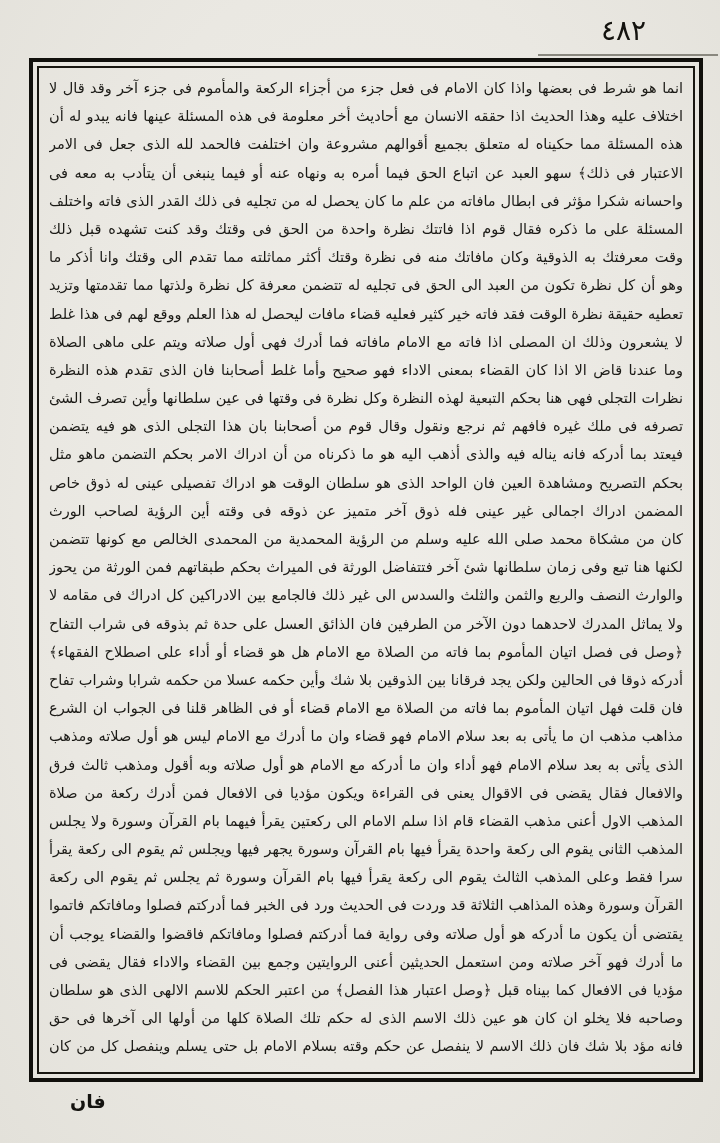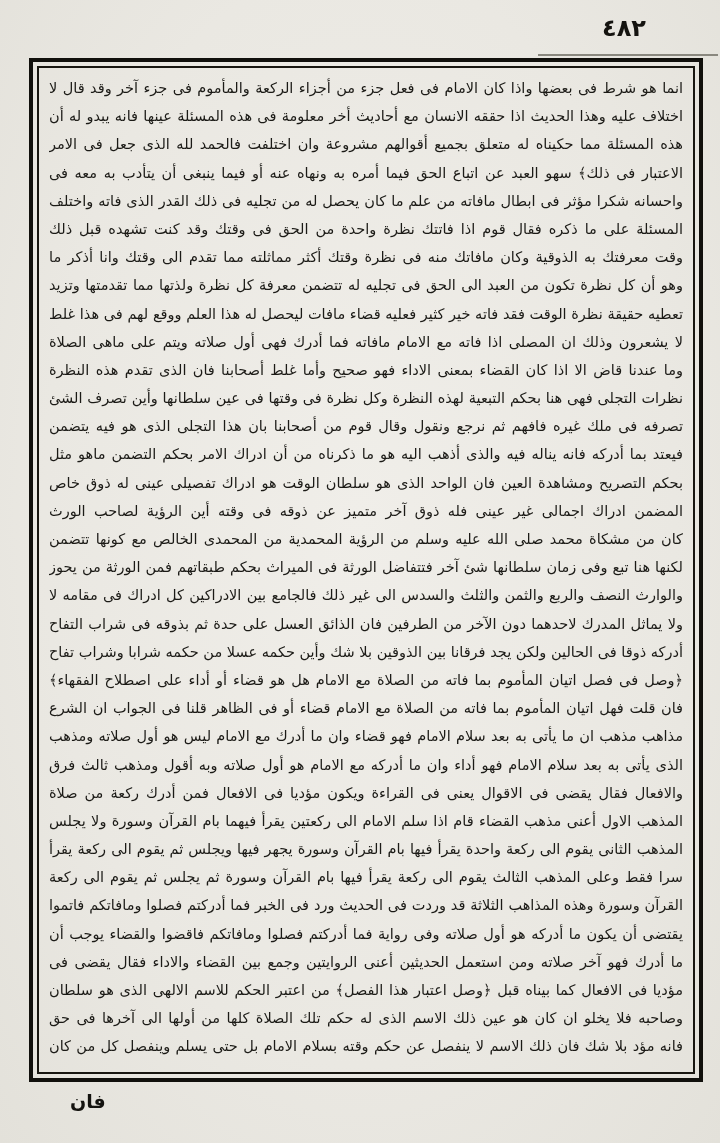--- a/index.html
+++ b/index.html
@@ -16,22 +16,22 @@
     width: 720px;
     height: 1143px;
     background:
       radial-gradient(ellipse at 50% 45%, #f0eee9 0%, #eae8e2 62%, #e3e1da 100%);
     color: #181715;
   }
   .page-number {
     position: absolute;
     top: 14px;
     right: 74px;
-    font-size: 24px;
-    font-weight: bold;
+    font-size: 28px;
+    font-weight: normal;
     letter-spacing: 1px;
     color: #14130f;
     direction: rtl;
   }
   .number-rule {
     position: absolute;
     top: 54px;
     left: 538px;
     width: 180px;
     height: 2px;
@@ -109,22 +109,22 @@
           <div class="line">وما عندنا قاض الا اذا كان القضاء بمعنى الاداء فهو صحيح وأما غلط أصحابنا فان الذى تقدم هذه النظرة الوقتية من</div>
           <div class="line">نظرات التجلى فهى هنا بحكم التبعية لهذه النظرة وكل نظرة فى وقتها فى عين سلطانها وأين تصرف الشئ فى ملكه من</div>
           <div class="line">تصرفه فى ملك غيره فافهم ثم نرجع ونقول وقال قوم من أصحابنا بان هذا التجلى الذى هو فيه يتضمن مافاته وماله</div>
           <div class="line">فيعتد بما أدركه فانه يناله فيه والذى أذهب اليه هو ما ذكرناه من أن ادراك الامر بحكم التضمن ماهو مثل ادراكه</div>
           <div class="line">بحكم التصريح ومشاهدة العين فان الواحد الذى هو سلطان الوقت هو ادراك تفصيلى عينى له ذوق خاص والآخر</div>
           <div class="line">المضمن ادراك اجمالى غير عينى فله ذوق آخر متميز عن ذوقه فى وقته أين الرؤية لصاحب الورث الموسوى منا وان</div>
           <div class="line">كان من مشكاة محمد صلى الله عليه وسلم من الرؤية المحمدية من المحمدى الخالص مع كونها تتضمن الرؤية الموسوية</div>
           <div class="line">لكنها هنا تبع وفى زمان سلطانها شئ آخر فتتفاضل الورثة فى الميراث بحكم طبقاتهم فمن الورثة من يحوز المال كله</div>
           <div class="line">والوارث النصف والربع والثمن والثلث والسدس الى غير ذلك فالجامع بين الادراكين كل ادراك فى مقامه لا يساوى</div>
           <div class="line">ولا يماثل المدرك لاحدهما دون الآخر من الطرفين فان الذائق العسل على حدة ثم بذوقه فى شراب التفاح مثلا فقد</div>
+          <div class="line">﴿وصل فى فصل اتيان المأموم بما فاته من الصلاة مع الامام هل هو قضاء أو أداء على اصطلاح الفقهاء﴾</div>
           <div class="line">أدركه ذوقا فى الحالين ولكن يجد فرقانا بين الذوقين بلا شك وأين حكمه عسلا من حكمه شرابا وشراب تفاح</div>
-          <div class="line">﴿وصل فى فصل اتيان المأموم بما فاته من الصلاة مع الامام هل هو قضاء أو أداء على اصطلاح الفقهاء﴾</div>
           <div class="line">فان قلت فهل اتيان المأموم بما فاته من الصلاة مع الامام قضاء أو فى الظاهر قلنا فى الجواب ان الشرع المقرر فيه ثلاث</div>
           <div class="line">مذاهب مذهب ان ما يأتى به بعد سلام الامام فهو قضاء وان ما أدرك مع الامام ليس هو أول صلاته ومذهب آخر ان</div>
           <div class="line">الذى يأتى به بعد سلام الامام فهو أداء وان ما أدركه مع الامام هو أول صلاته وبه أقول ومذهب ثالث فرق بين الاقوال</div>
           <div class="line">والافعال فقال يقضى فى الاقوال يعنى فى القراءة ويكون مؤديا فى الافعال فمن أدرك ركعة من صلاة المغرب على</div>
           <div class="line">المذهب الاول أعنى مذهب القضاء قام اذا سلم الامام الى ركعتين يقرأ فيهما بام القرآن وسورة ولا يجلس بينهما وعلى</div>
           <div class="line">المذهب الثانى يقوم الى ركعة واحدة يقرأ فيها بام القرآن وسورة يجهر فيها ويجلس ثم يقوم الى ركعة يقرأ فيها بام القرآن</div>
           <div class="line">سرا فقط وعلى المذهب الثالث يقوم الى ركعة يقرأ فيها بام القرآن وسورة ثم يجلس ثم يقوم الى ركعة ثانية يقرأ فيها بام</div>
           <div class="line">القرآن وسورة وهذه المذاهب الثلاثة قد وردت فى الحديث ورد فى الخبر فما أدركتم فصلوا ومافاتكم فاتموا والاتمام</div>
           <div class="line">يقتضى أن يكون ما أدركه هو أول صلاته وفى رواية فما أدركتم فصلوا ومافاتكم فاقضوا والقضاء يوجب أن يكون</div>
           <div class="line">ما أدرك فهو آخر صلاته ومن استعمل الحديثين أعنى الروايتين وجمع بين القضاء والاداء فقال يقضى فى الاقوال ويكون</div>

